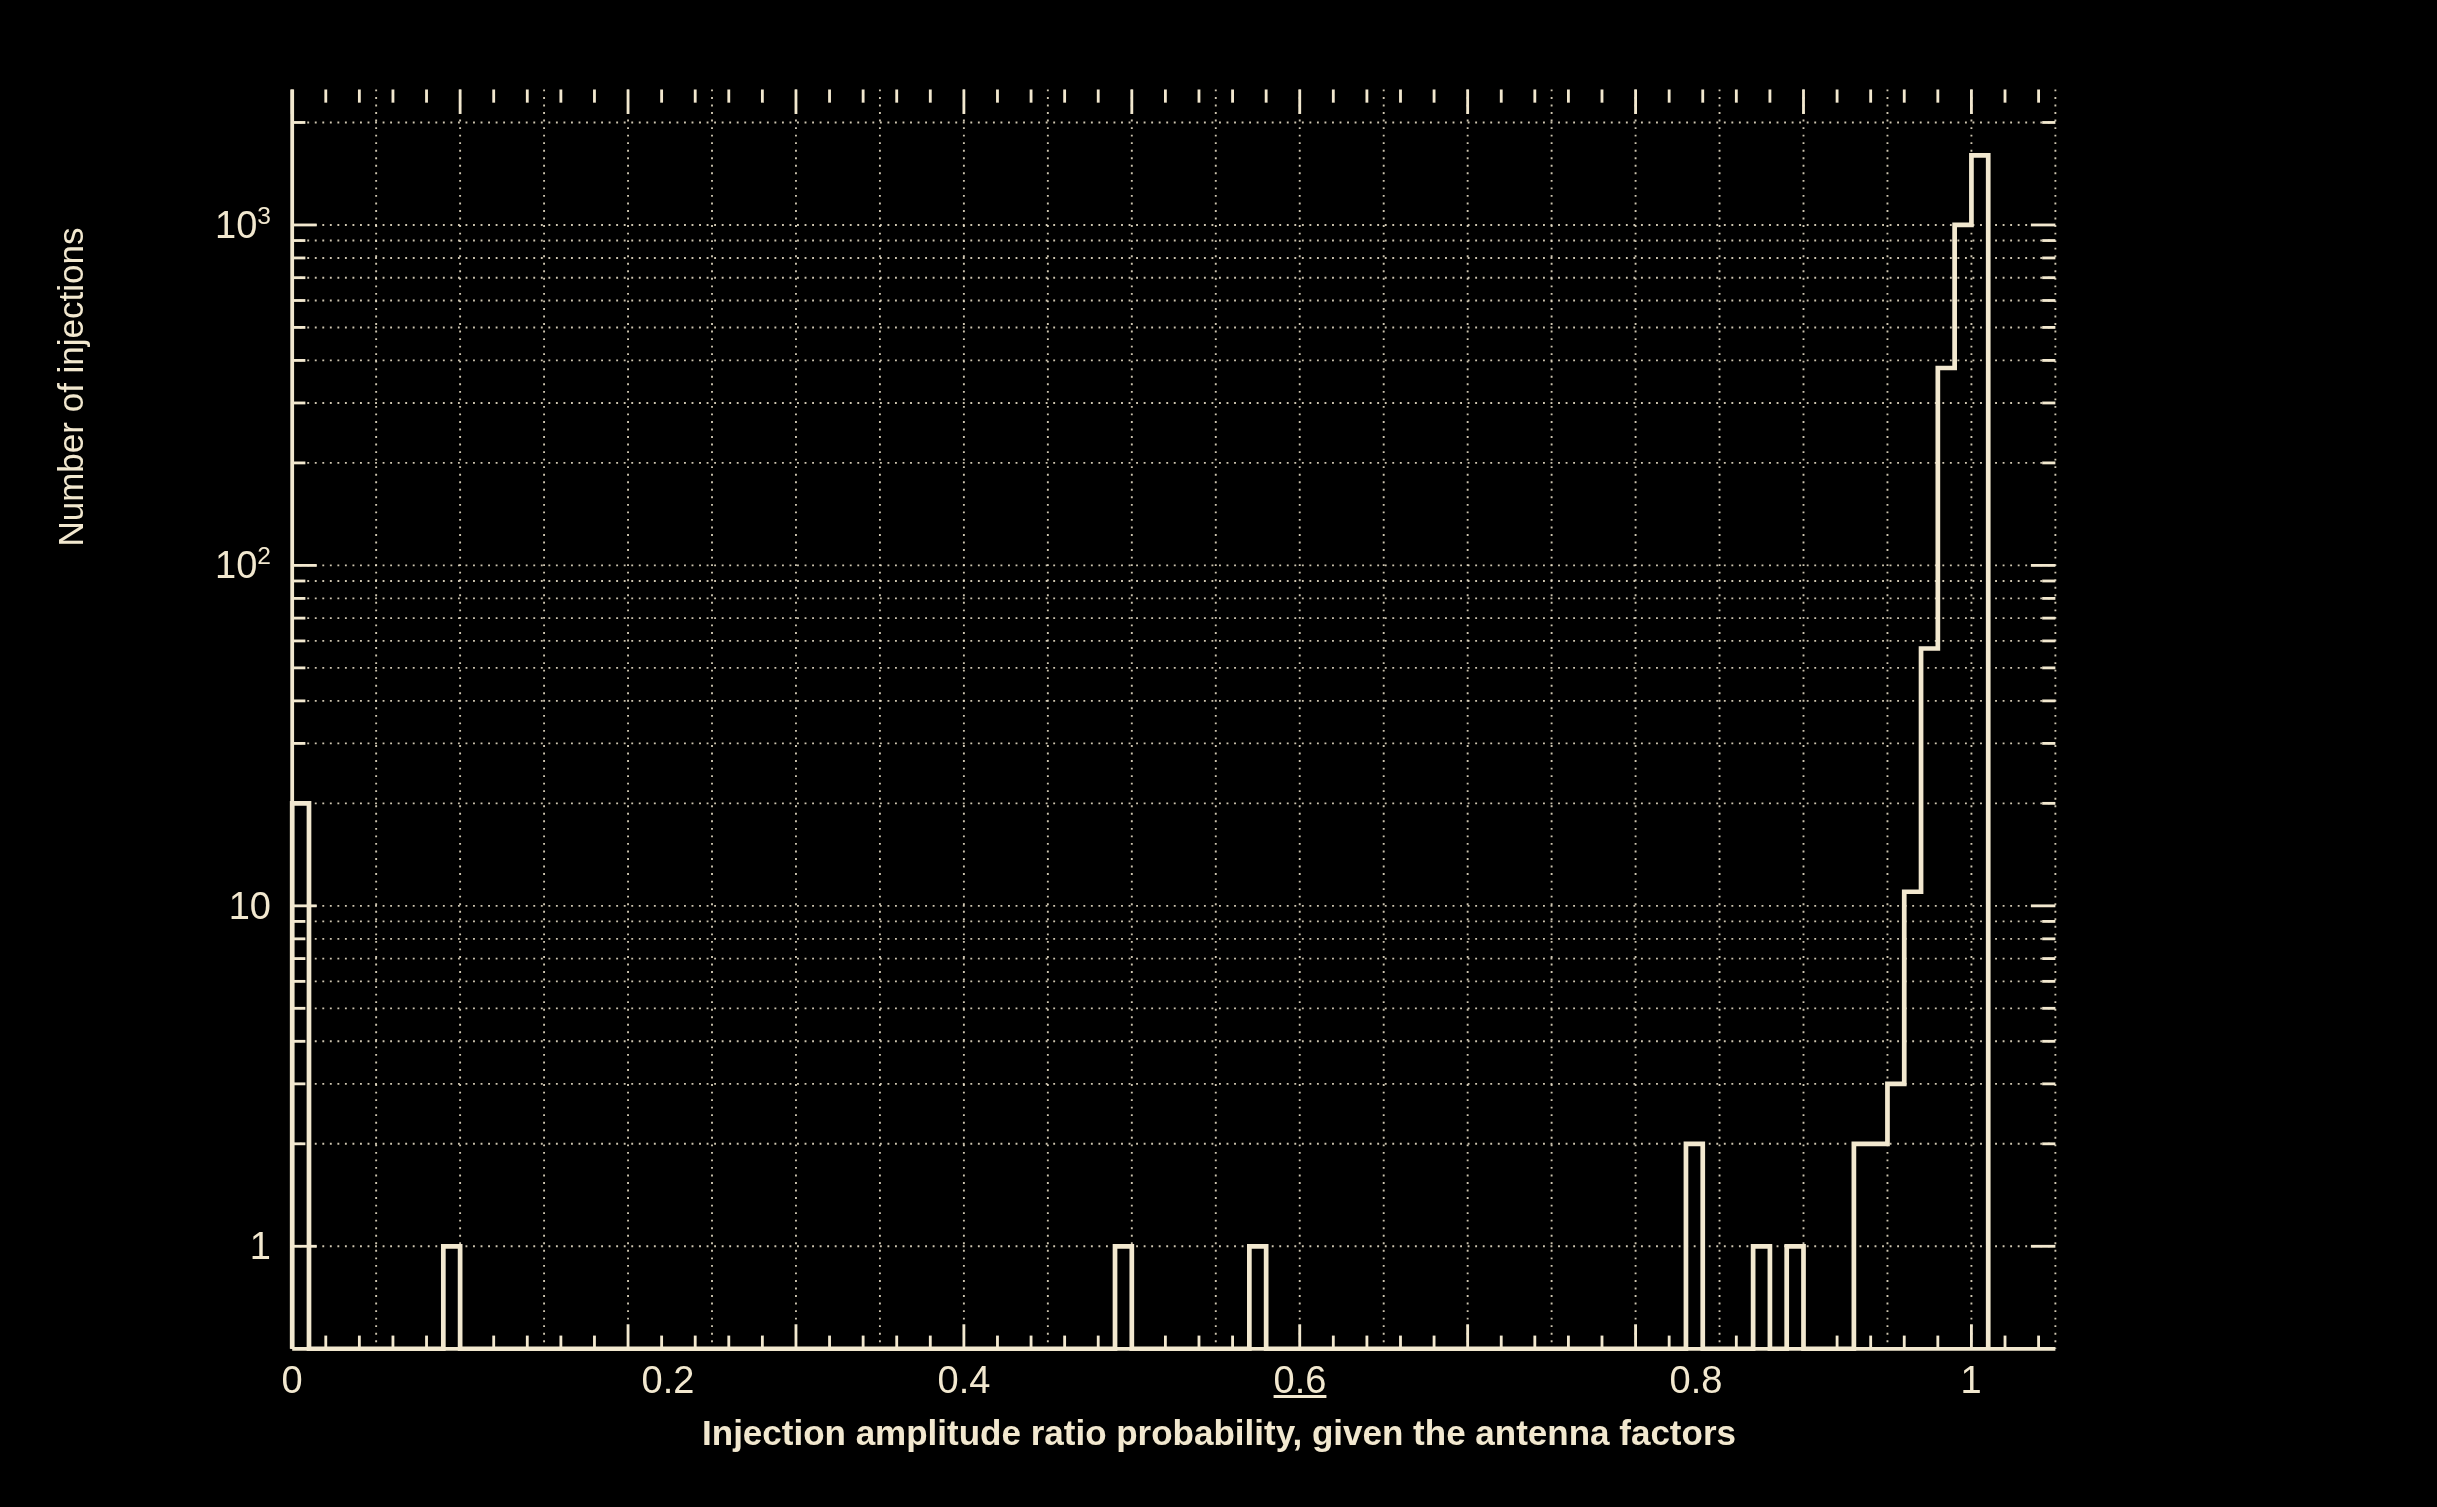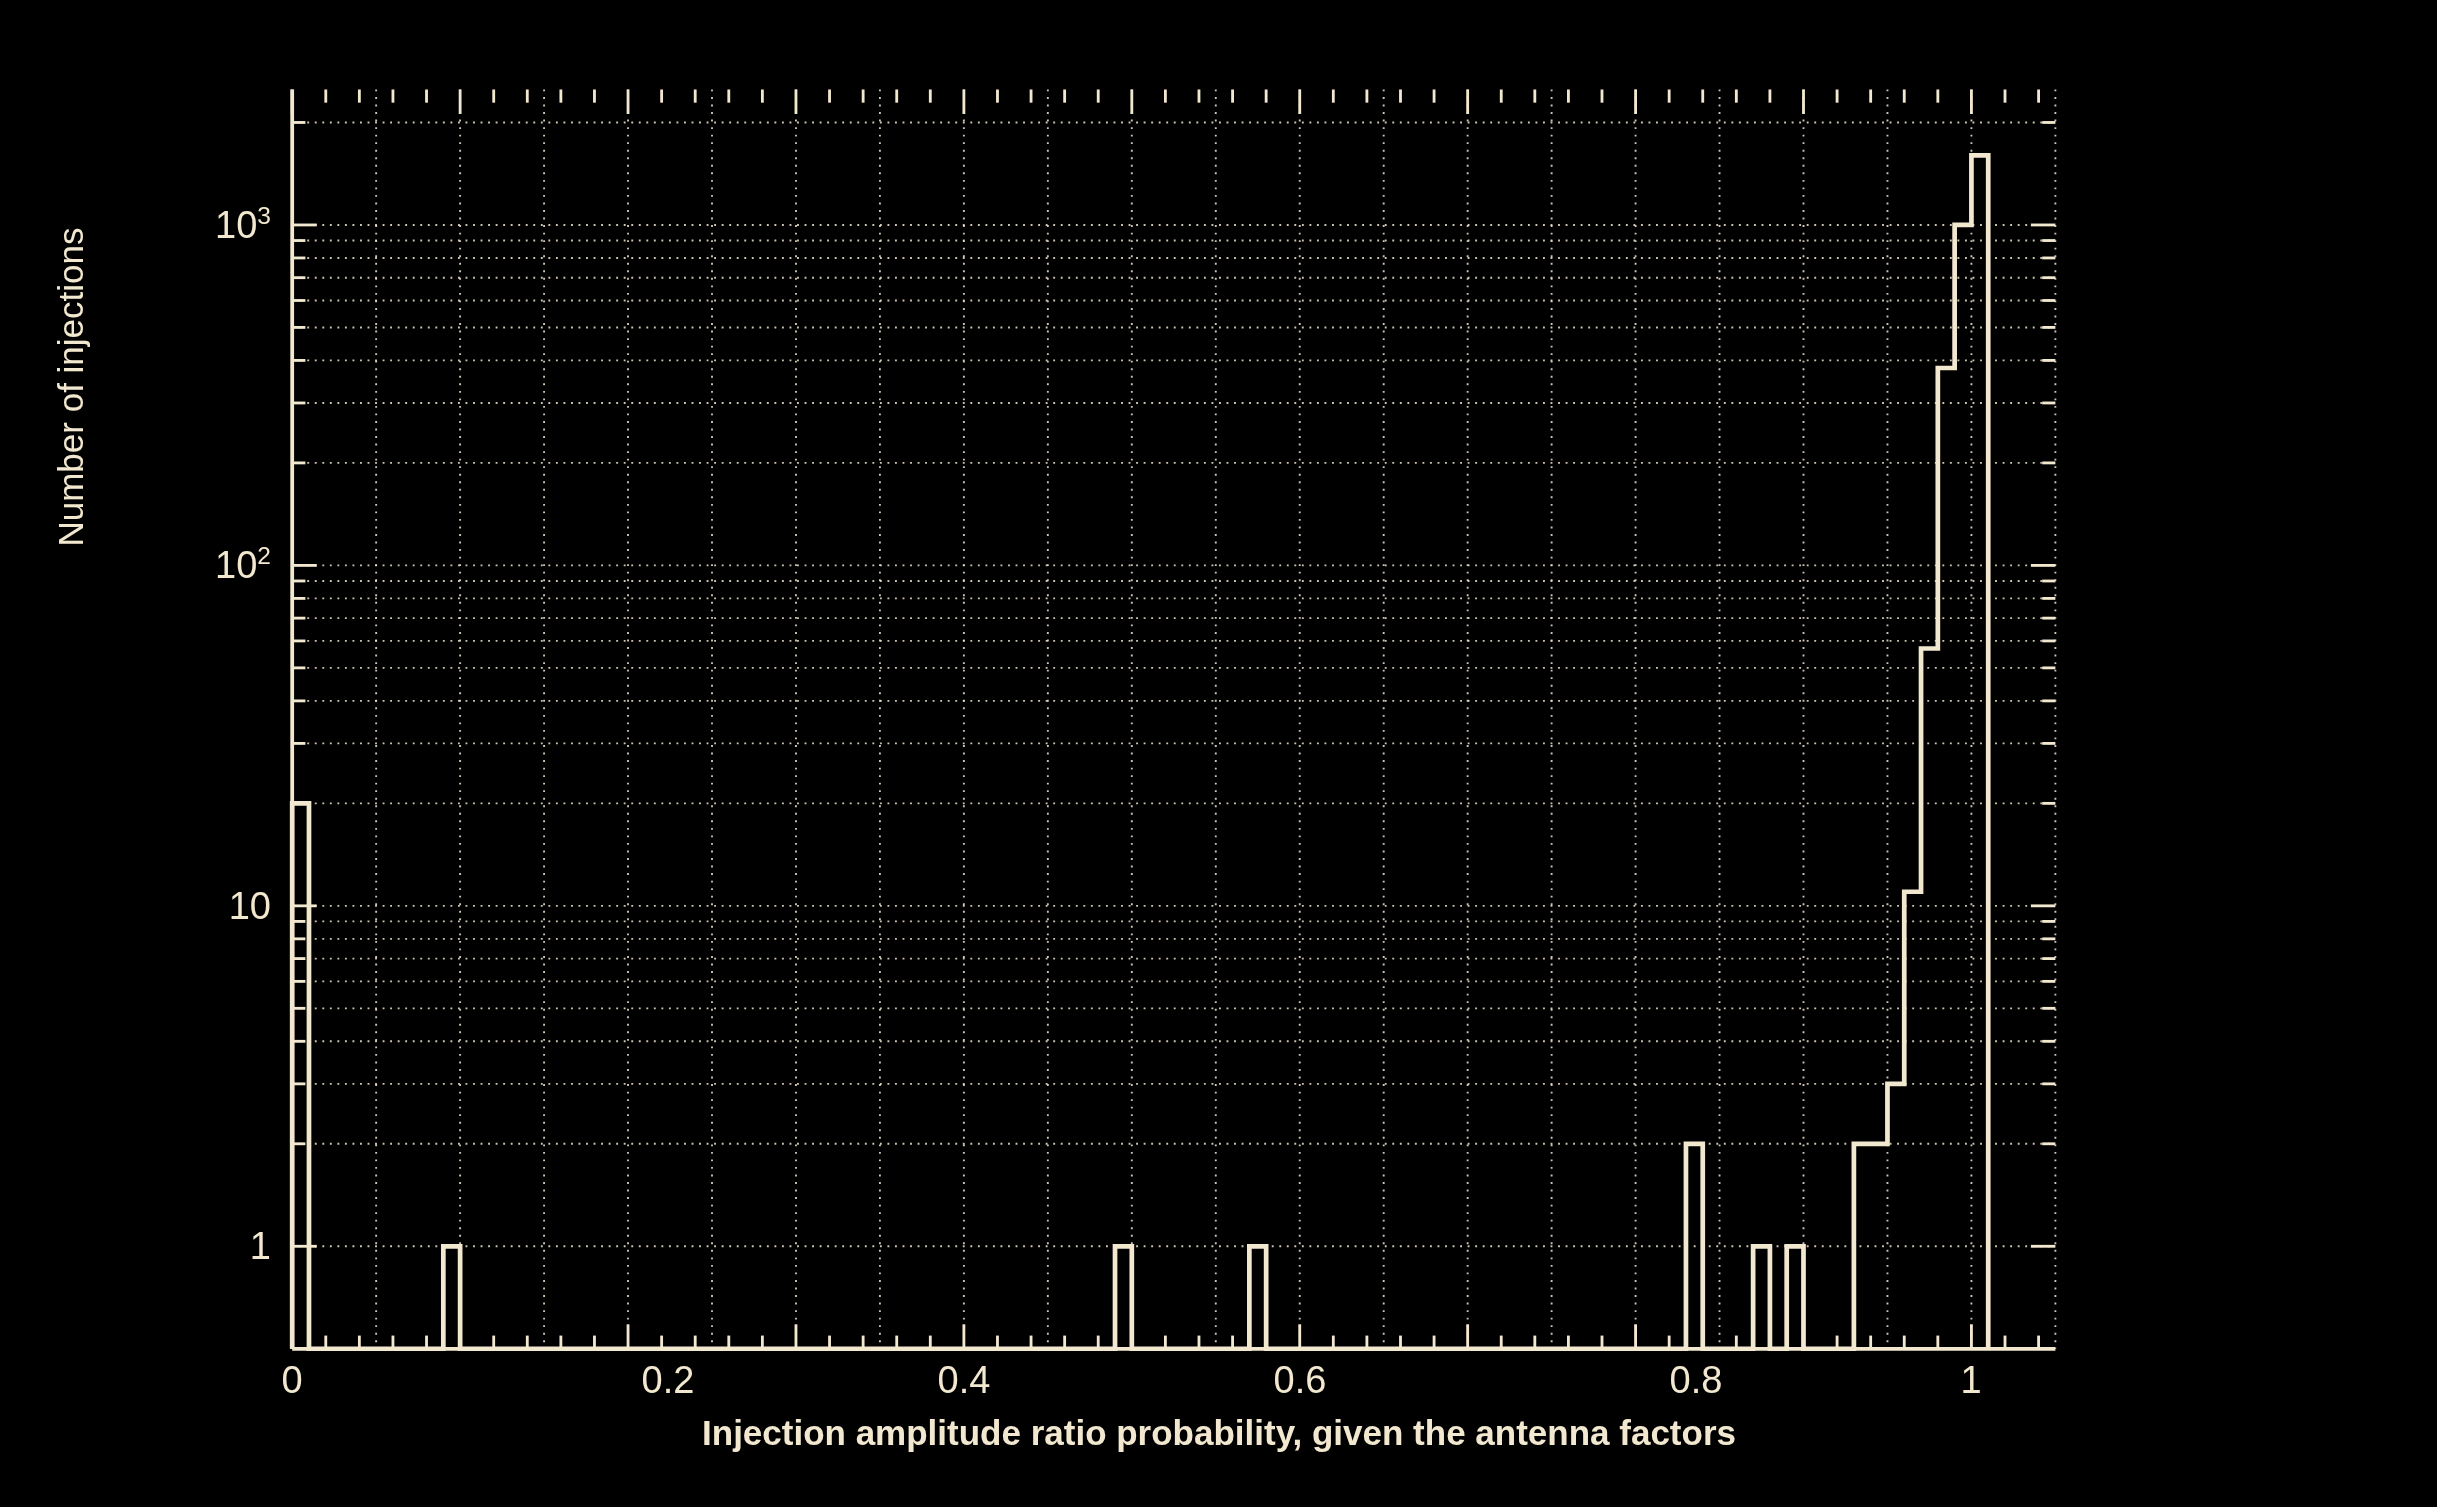--- a/index.html
+++ b/index.html
@@ -322,21 +322,21 @@
     <g id="axis-layer">
       <line x1="310" y1="95" x2="310" y2="1432" stroke="#f2e8cf" stroke-width="4"></line>
       <line x1="310" y1="1432" x2="2182" y2="1432" stroke="#f2e8cf" stroke-width="4"></line>
     </g>
   </svg>
 
   <div id="xlabels">
       <div class="tick-label-x" style="left: 292px;">0</div>
       <div class="tick-label-x" style="left: 652px; margin-left: 16px;">0.2</div>
       <div class="tick-label-x" style="left: 964px;">0.4</div>
-      <div class="tick-label-x" style="left: 1300px;">0.6</div>
+      <div class="tick-label-x" style="left: 1300px; text-decoration: underline;">0.6</div>
       <div class="tick-label-x" style="left: 1672px; margin-left: 24px;">0.8</div>
       <div class="tick-label-x" style="left: 1971px;">1</div>
     </div>
   <div id="ylabels">
       <div class="tick-label-y" style="top: 1246px;">1</div>
       <div class="tick-label-y" style="top: 906px;">10</div>
       <div class="tick-label-y" style="top: 565px;">10<sup>2</sup></div>
       <div class="tick-label-y" style="top: 225px;">10<sup>3</sup></div>
     </div>
 

